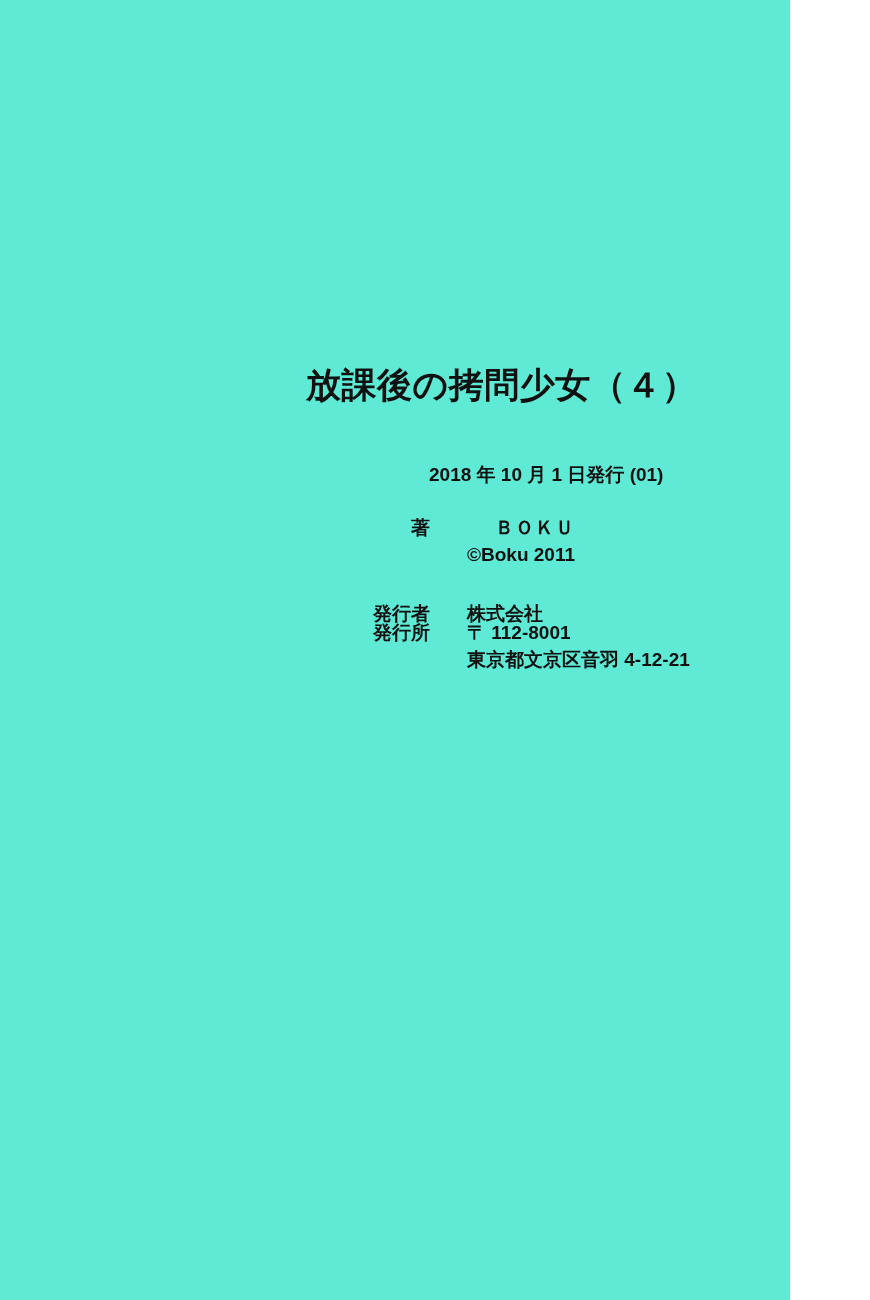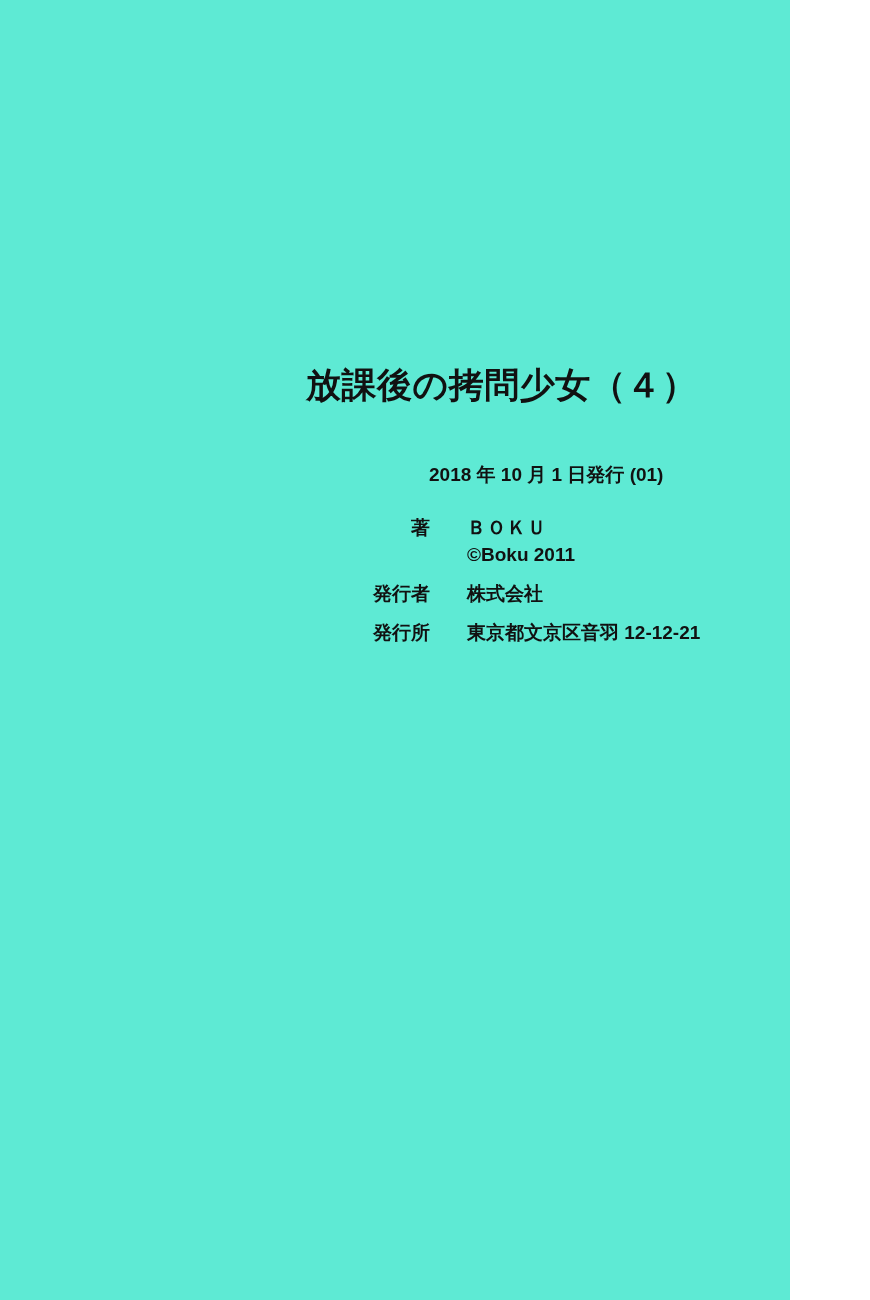--- a/index.html
+++ b/index.html
@@ -50,24 +50,25 @@
   }
   .info-row .label {
     text-align: right;
     white-space: nowrap;
   }
   .info-row .value {
     text-align: left;
     white-space: nowrap;
   }
   .row-author   { top: 514px; }
-  .row-publisher{ top: 580px; }
+  .row-publisher{ top: 600px; }
   .row-office   { top: 619px; }
   .author-name {
     letter-spacing: 1px;
+    text-align: right;
   }
 </style>
 </head>
 <body>
 
 <div class="page">
 
   <h1 class="book-title">放課後の拷問少女（４）</h1>
 
   <div class="pub-date">2018 年 10 月 1 日発行 (01)</div>
@@ -83,17 +84,18 @@
   <div class="info-row row-publisher">
     <div class="label">発行者</div>
     <div class="value">
       <div>株式会社</div>
     </div>
   </div>
 
   <div class="info-row row-office">
     <div class="label">発行所</div>
     <div class="value">
-      <div>東京都文京区音羽 12-12-21</div>
+      <div>〒 112-8001</div>
+      <div>東京都文京区音羽 4-12-21</div>
     </div>
   </div>
 
 </div>
 
 </body></html>

